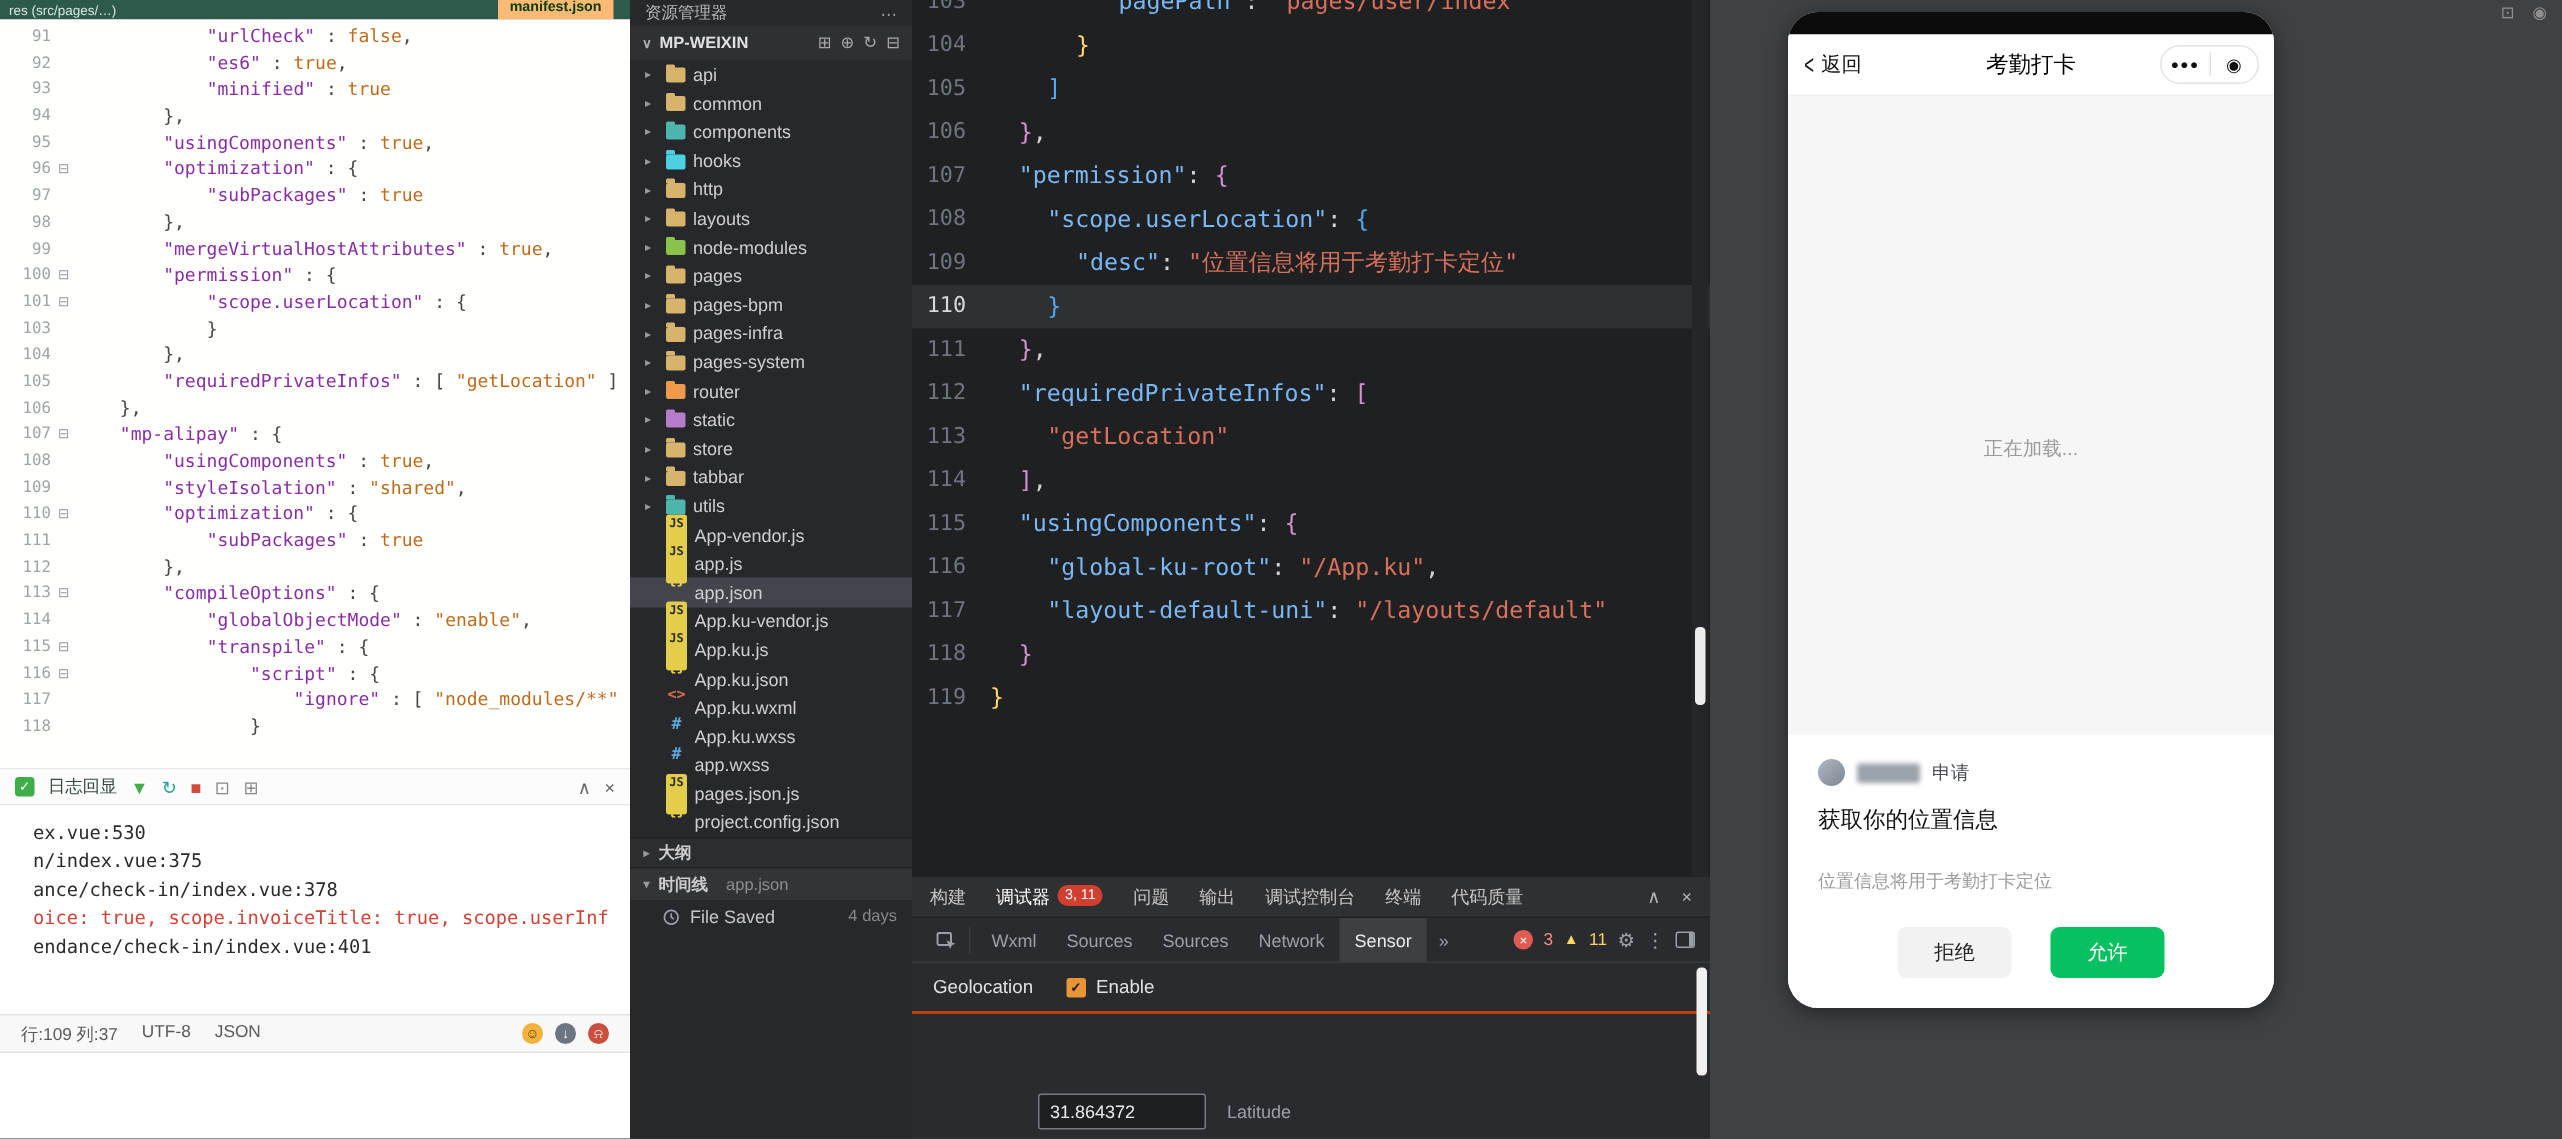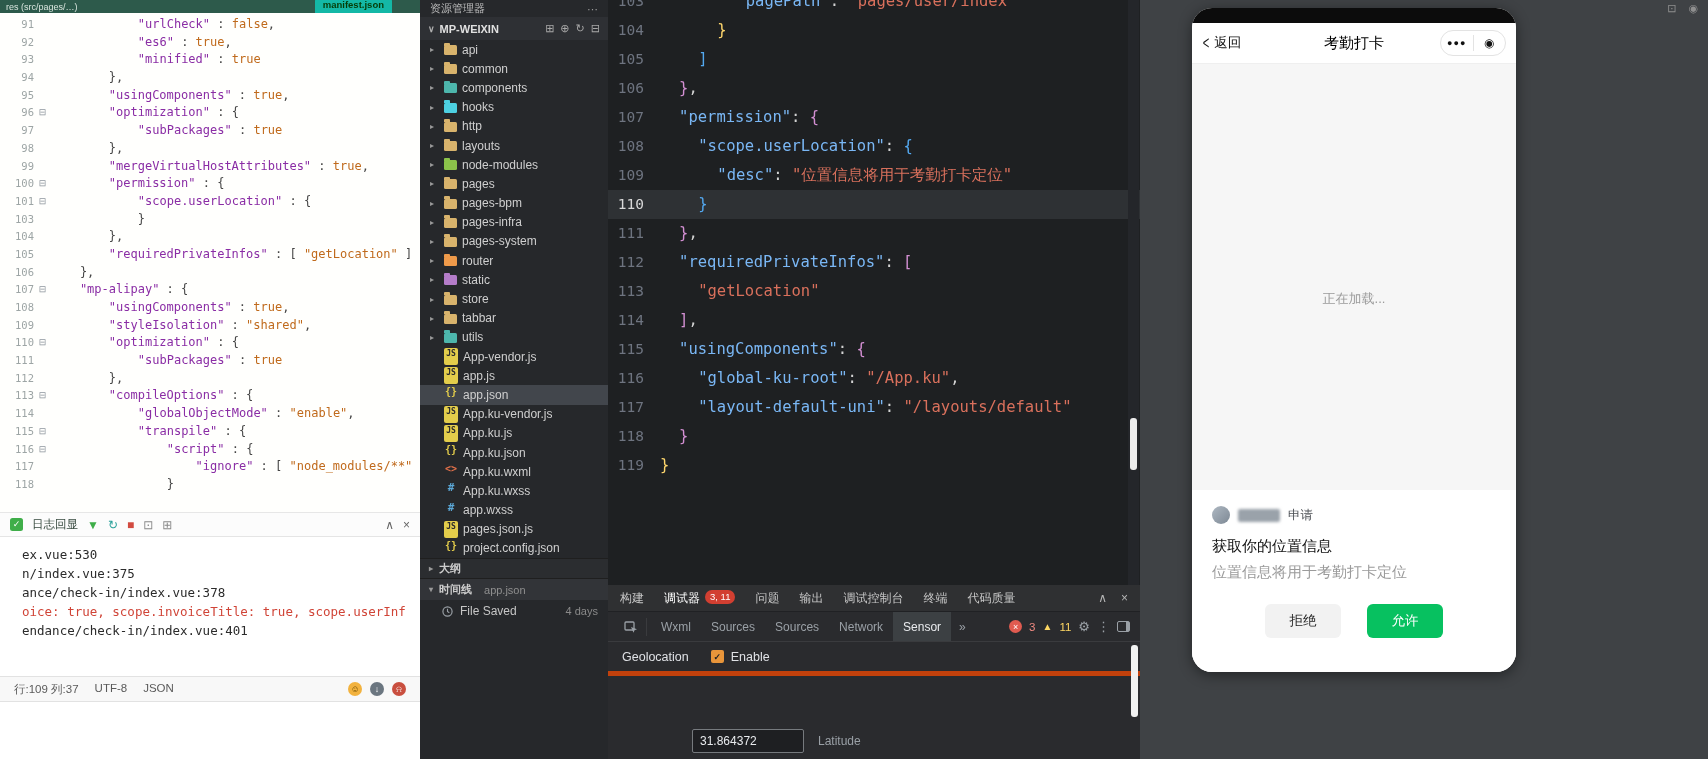--- a/index.html
+++ b/index.html
@@ -4,21 +4,21 @@
 <style>
   *{margin:0;padding:0;box-sizing:border-box}
   html,body{width:1708px;height:759px;overflow:hidden}
   body{position:relative;background:#3f4245;font-family:"Liberation Sans",sans-serif;-webkit-font-smoothing:antialiased}
   .mono{font-family:"DejaVu Sans Mono",monospace}
 
   
   #left{position:absolute;left:0;top:0;width:420px;height:759px;background:#fff;display:flex;flex-direction:column}
   #left-top{height:13px;background:#2d5a4b;display:flex;align-items:center;padding:0 6px;gap:8px;overflow:hidden}
   #lt-frag{color:#d9e5de;font-size:9px;white-space:nowrap}
-  .chip{margin-left:auto;margin-right:22px;background:#14b8a6;color:#063c06;font-size:9.5px;line-height:12px;height:16px;padding:0 8px;border-radius:2px;font-weight:bold}
+  .chip{margin-left:auto;margin-right:5px;background:#fdba74;color:#063c06;font-size:9.5px;line-height:12px;height:16px;padding:0 8px;border-radius:2px;font-weight:bold}
   #lcode{height:500px;background:#fffffd;overflow:hidden;padding-top:3px;border-bottom:1px solid #e7e7e7}
   .lrow{display:flex;height:17.7px;line-height:17.7px;white-space:pre}
   .lnum{flex:0 0 34px;text-align:right;color:#9da5a5;font-size:10.5px;font-family:"DejaVu Sans Mono",monospace}
   .lfold{flex:0 0 17px;text-align:center;color:#8f979e;font-size:9px}
   .lcl{font-size:12px;white-space:pre}
   .tk-key{color:#8a2da5}.tk-val{color:#c06a1c}.tk-str{color:#c06a1c}.tk-cstr{color:#8a2da5}.tk-p{color:#454545}
   #ltoolbar{height:24px;display:flex;align-items:center;gap:9px;padding:0 10px;background:#fcfcfc;border-bottom:1px solid #e5e5e5}
   .lcheck{width:13px;height:13px;background:#3fae49;border-radius:2.5px;display:inline-flex;align-items:center;justify-content:center;flex:0 0 13px}
   .ltick{color:#fff;font-size:9px;line-height:1}
   .llabel{color:#35483d;font-size:11.5px}
@@ -39,21 +39,21 @@
   #exp-proj{height:23px;display:flex;align-items:center;gap:5px;padding:0 8px;background:#2e3034;color:#e0e0e0;font-size:11px;font-weight:bold}
   .pchevron{color:#b0b0b0;font-size:9px}
   #proj-icons{margin-left:auto;display:flex;gap:6px}
   .picon{color:#a8a8a8;font-size:11px;font-weight:normal}
   #tree{height:518px;overflow:hidden}
   .trow{height:19.2px;display:flex;align-items:center;padding:0 4px 0 10px;gap:5px;font-size:12px;white-space:nowrap}
   .tsel{background:#42464c}
   .tchev{flex:0 0 9px;font-size:8px;color:#9a9a9a}
   .fic{flex:0 0 13px;height:10px;border-radius:1.5px;position:relative;margin-top:1px}
   .fic:before{content:"";position:absolute;top:-2.5px;left:0;width:6px;height:3px;background:inherit;border-radius:1px 1px 0 0}
-  .fi{flex:0 0 14px;text-align:center;font-family:"DejaVu Sans Mono",monospace;font-weight:bold;height:17px;line-height:11px;border-radius:2px;font-size:8px}
+  .fi{flex:0 0 14px;text-align:center;font-family:"DejaVu Sans Mono",monospace;font-weight:bold;height:27px;line-height:11px;border-radius:2px;font-size:8px}
   .fi-js{background:#e3cd4b;color:#2b2b2b}
   .fi-json{color:#e3cd4b;font-size:10px}
   .fi-wxml{color:#e0704a;font-size:10px}
   .fi-wxss{color:#5ba7d6;font-size:11px}
   .tlabel{overflow:hidden;text-overflow:ellipsis;color:#cfcfcf}
   .sec-head{height:20px;display:flex;align-items:center;gap:6px;padding:0 9px;font-size:11px;font-weight:bold;color:#ccc;background:#2b2d30;border-top:1px solid #1f1f1f}
   .sec-head.timeline{height:22px;background:#323438}
   .tlfile{color:#8f8f8f;font-weight:normal;margin-left:6px;font-size:11px}
   .schev{font-size:8px;color:#9a9a9a}
   .tlitem{height:22px;display:flex;align-items:center;gap:7px;padding:0 10px 0 22px;color:#c6c6c6;font-size:12px;background:#26282b}
@@ -88,21 +88,21 @@
   .dtab{padding:0 10px;line-height:30px}
   .dtab.dact{background:#3c4043;color:#e8eaed}
   .dmore{padding:0 8px}
   .dright{margin-left:auto;display:flex;align-items:center;gap:7px;padding-right:10px}
   .derrc{width:13px;height:13px;border-radius:50%;background:#e05b50;color:#fff;font-size:9px;display:inline-flex;align-items:center;justify-content:center}
   .derrn{color:#f28b82;font-size:11.5px}
   .dwarn{color:#fdd663;font-size:10px}
   .dwarnn{color:#fdd663;font-size:11.5px}
   .dgear,.dkebab{font-size:13px}
   .ddock{width:13px;height:11px;border:1.5px solid #9aa0a6;border-radius:2px;background:linear-gradient(to left,#9aa0a6 0 3px,transparent 3px)}
-  .georow{height:34px;display:flex;align-items:center;gap:22px;padding:0 14px;background:#2a2b2e;font-size:12.5px;color:#dfe1e5;border-bottom:5px solid #c2410c}
+  .georow{height:34px;display:flex;align-items:center;gap:22px;padding:0 14px;background:#2a2b2e;font-size:12.5px;color:#dfe1e5;border-bottom:2px solid #c2410c}
   .gcheck{display:flex;align-items:center;gap:7px}
   .gbox{width:13px;height:13px;border-radius:2px;background:#e8953a;display:inline-flex;align-items:center;justify-content:center}
   .gtick{color:#1f2022;font-size:9px;font-weight:bold}
   .spacer46{height:46px;background:#2a2b2e}
   .latrow{height:37px;display:flex;align-items:center;gap:14px;padding:0 14px 0 84px;background:#2a2b2e}
   .latinput{width:112px;height:24px;background:#1e1f22;border:1px solid #767a7e;border-radius:2px;color:#e8eaed;font-size:12px;padding:0 7px;font-family:"Liberation Sans",sans-serif}
   .latlabel{color:#9aa0a6;font-size:12px}
   .bscroll{position:absolute;right:2px;top:60px;width:7px;height:72px;background:#f0f0f0;border-radius:3px}
 
   
@@ -117,21 +117,21 @@
   .capdiv{width:1px;height:16px;background:#e3e3e3}
   .captarget{flex:1;text-align:center;font-size:12px;color:#111}
   .pbody{height:427px;background:#f6f6f6;border-top:1px solid #efefef;position:relative}
   .ploading{position:absolute;top:226px;width:100%;text-align:center;color:#9b9b9b;font-size:13px}
   .pdialog{height:182px;background:#fff;padding:16px 20px 0;box-shadow:0 -1px 0 #ececec}
   .prow1{display:flex;align-items:center;gap:8px}
   .pavatar{width:18px;height:18px;border-radius:50%;background:linear-gradient(135deg,#aeb8c2,#7d8894)}
   .pblur{width:42px;height:13px;background:#9aa2aa;border-radius:2px;filter:blur(1.6px)}
   .papply{font-size:12.5px;color:#4b4f54}
   .ptit{margin-top:13px;font-size:15px;color:#121212;font-weight:500}
-  .pdesc{margin-top:7px;font-size:15px;color:#9b9b9b}
+  .pdesc{margin-top:23px;font-size:12px;color:#9b9b9b}
   .pbtns{margin-top:22px;display:flex;justify-content:center;gap:26px}
   .pbtns button{border:none;font-family:inherit;cursor:pointer}
   .bdeny{width:76px;height:34px;background:#f2f2f2;color:#1f1f1f;font-size:13.5px;border-radius:6px}
   .ballow{width:76px;height:34px;background:#07c160;color:#fff;font-size:13.5px;border-radius:6px}
 
   #corner{position:absolute;right:10px;top:2px;display:flex;gap:12px;color:#8f8f8f;font-size:11px}
 </style>
 </head>
 <body>
 

